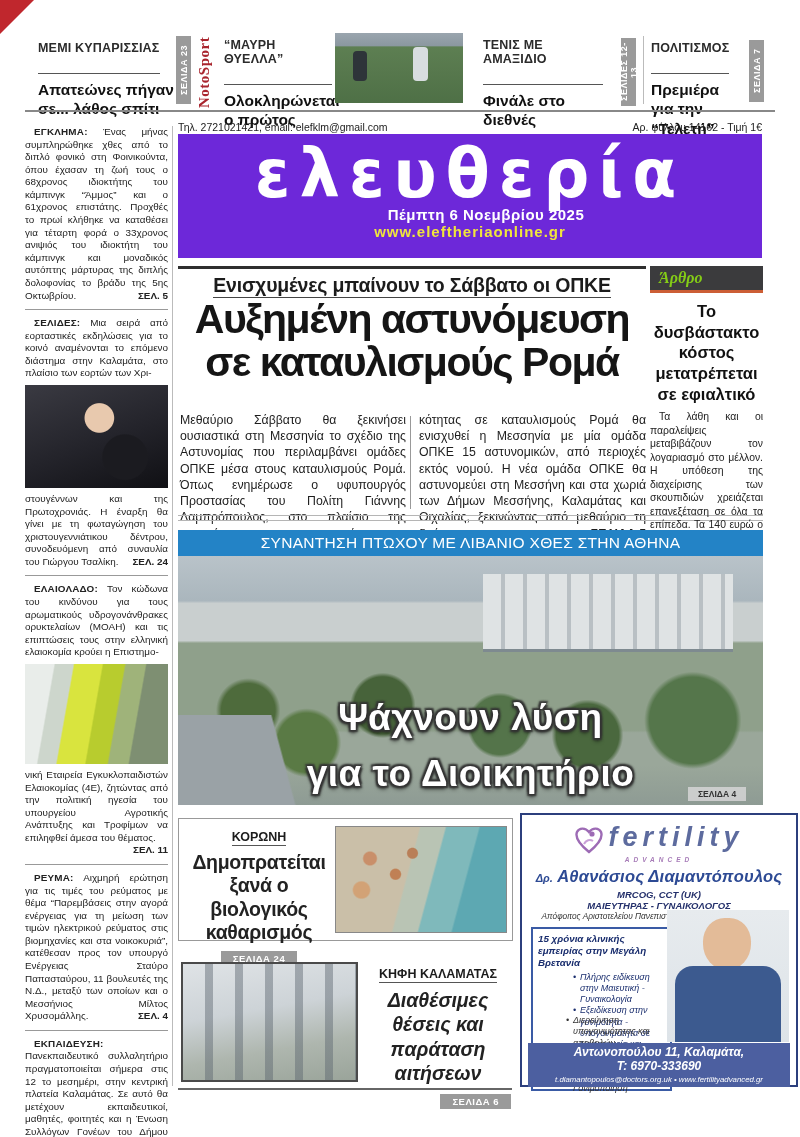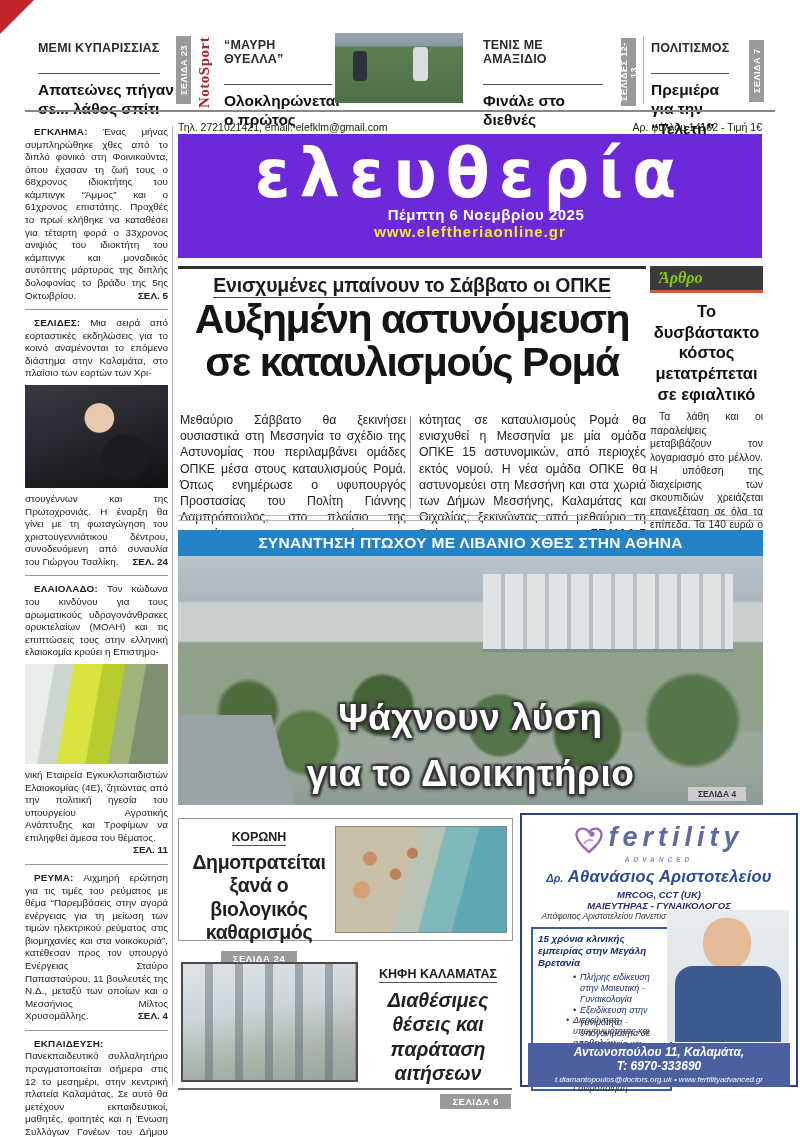--- a/index.html
+++ b/index.html
@@ -72,21 +72,21 @@
   .opin{position:absolute;left:650px;top:266px;width:113px;}
   .opinhead{background:#3b3b3d;color:#84cc16;font-family:"Liberation Serif",serif;font-style:italic;
     font-weight:bold;font-size:16px;padding:3px 0 3px 9px;border-bottom:3px solid #cc5e35;}
   .opintitle{font-weight:bold;font-size:16.5px;text-align:center;line-height:1.25;margin:8px 0 6px;color:#111;}
   .opinbody{font-size:10.4px;line-height:1.3;text-align:justify;color:#222;}
   .opinbody p{margin:0;text-indent:9px;}
   .opinpage{text-align:right;font-weight:bold;font-style:italic;font-size:10.5px;margin-top:2px;}
 
   
   .photobar{position:absolute;left:178px;top:530px;width:585px;height:26px;background:#2383c6;
-    color:#fff;font-weight:bold;font-size:15.5px;display:flex;align-items:center;justify-content:center;letter-spacing:.3px;}
+    color:#fff;font-weight:normal;font-size:15.5px;display:flex;align-items:center;justify-content:center;letter-spacing:.3px;}
   .bigphoto{position:absolute;left:178px;top:556px;width:585px;height:249px;
     background:
       radial-gradient(circle at 12% 62%,#4e6b3c 0 5%,transparent 6%),
       radial-gradient(circle at 22% 75%,#5a7a45 0 6%,transparent 7%),
       radial-gradient(circle at 35% 60%,#47633a 0 7%,transparent 8%),
       radial-gradient(circle at 55% 68%,#54744a 0 8%,transparent 9%),
       radial-gradient(circle at 70% 72%,#4a683e 0 7%,transparent 8%),
       radial-gradient(circle at 88% 66%,#55764b 0 8%,transparent 9%),
       linear-gradient(180deg,#b9c3c9 0%,#aab6bd 18%,#c9cfcf 19% 34%,#8fa08b 35% 70%,#9aa79a 71% 84%,#8e9b94 100%);}
   .bigphoto .bldg{position:absolute;right:30px;top:18px;width:250px;height:75px;
@@ -295,21 +295,21 @@
         <svg width="30" height="28" viewBox="0 0 30 28">
           <path d="M15 26 C4 17 1 11 3 6 C5 2 11 1 15 6 C19 1 25 2 27 6 C29 11 26 17 15 26 Z" fill="none" stroke="#9d6bb5" stroke-width="2.4"></path>
           <circle cx="18" cy="8" r="2.6" fill="#9d6bb5"></circle>
           <path d="M10 18 C12 14 16 13 19 15" fill="none" stroke="#c9a0d8" stroke-width="2"></path>
         </svg>
       </span><span class="adword">fertility</span>
       <div class="adsub">ADVANCED</div>
     </div>
     <div class="docline">
       <span class="pre">Δρ.</span>
-      <span class="nm">Αθανάσιος Αριστοτελείου</span>
+      <span class="nm">Αθανάσιος Διαμαντόπουλος</span>
     </div>
     <div class="cred1">MRCOG, CCT (UK)</div>
     <div class="cred2">ΜΑΙΕΥΤΗΡΑΣ - ΓΥΝΑΙΚΟΛΟΓΟΣ</div>
     <div class="cred3">Απόφοιτος Αριστοτελείου Πανεπιστημίου Θεσσαλονίκης (Α.Π.Θ.)</div>
     <div class="expbox">
       <div class="et">15 χρόνια κλινικής εμπειρίας στην Μεγάλη Βρετανία</div>
       <div class="blt">Πλήρης ειδίκευση στην Μαιευτική - Γυναικολογία</div>
       <div class="blt">Εξειδίκευση στην γονιμότητα - υπογονιμότητα σε Νοσοκομεία και πρότυπα κέντρα εξωσωματικής στο Λονδίνο</div>
     </div>
     <div class="docphoto">

